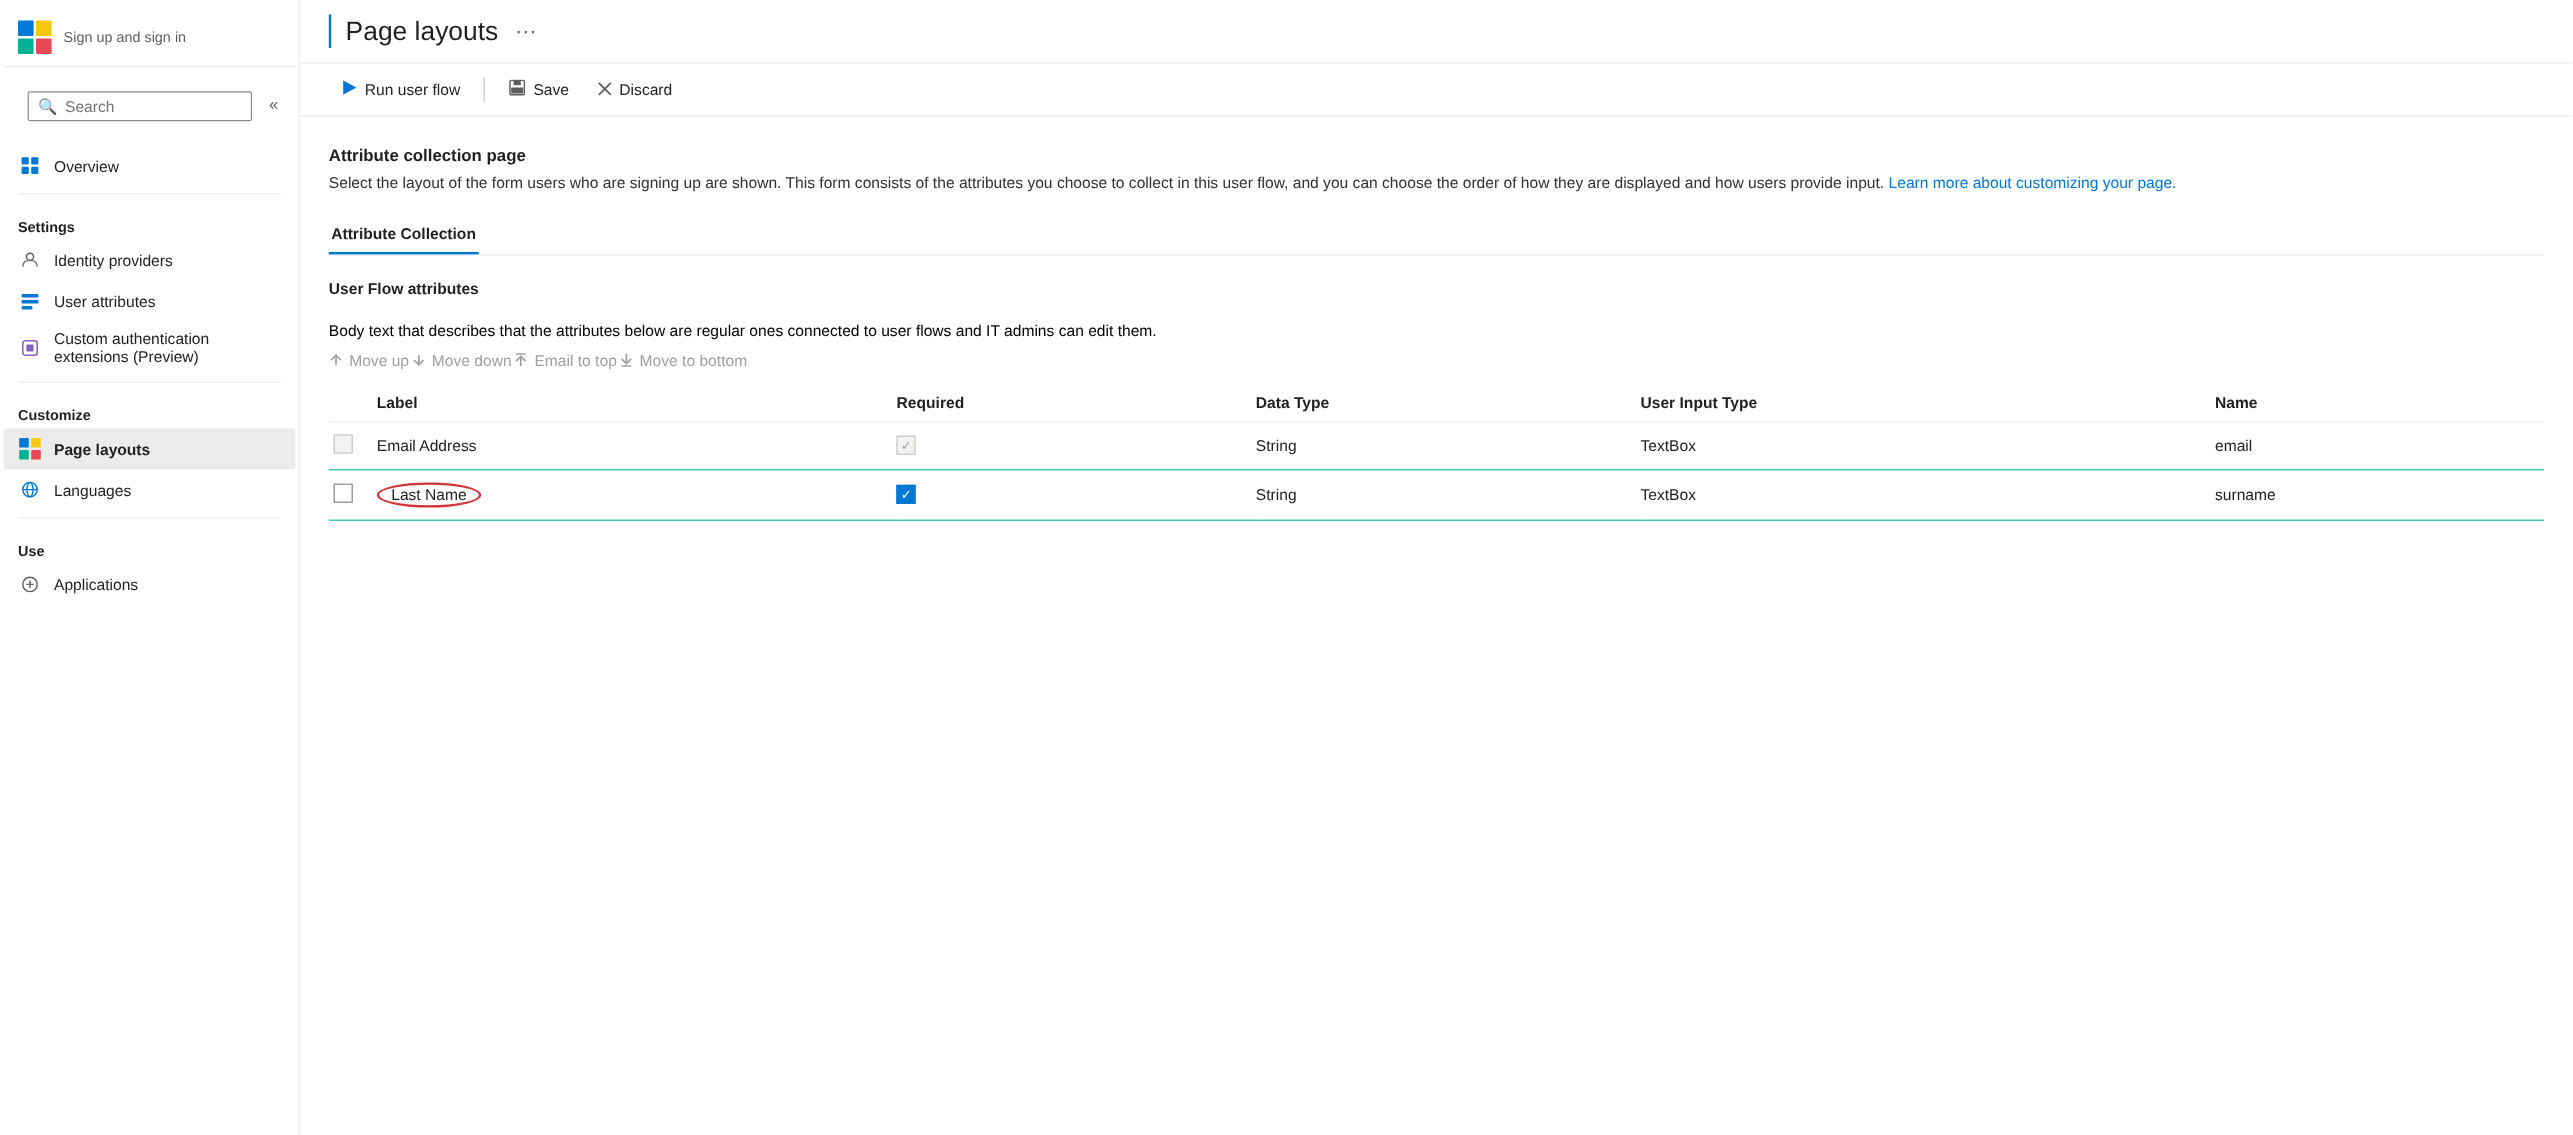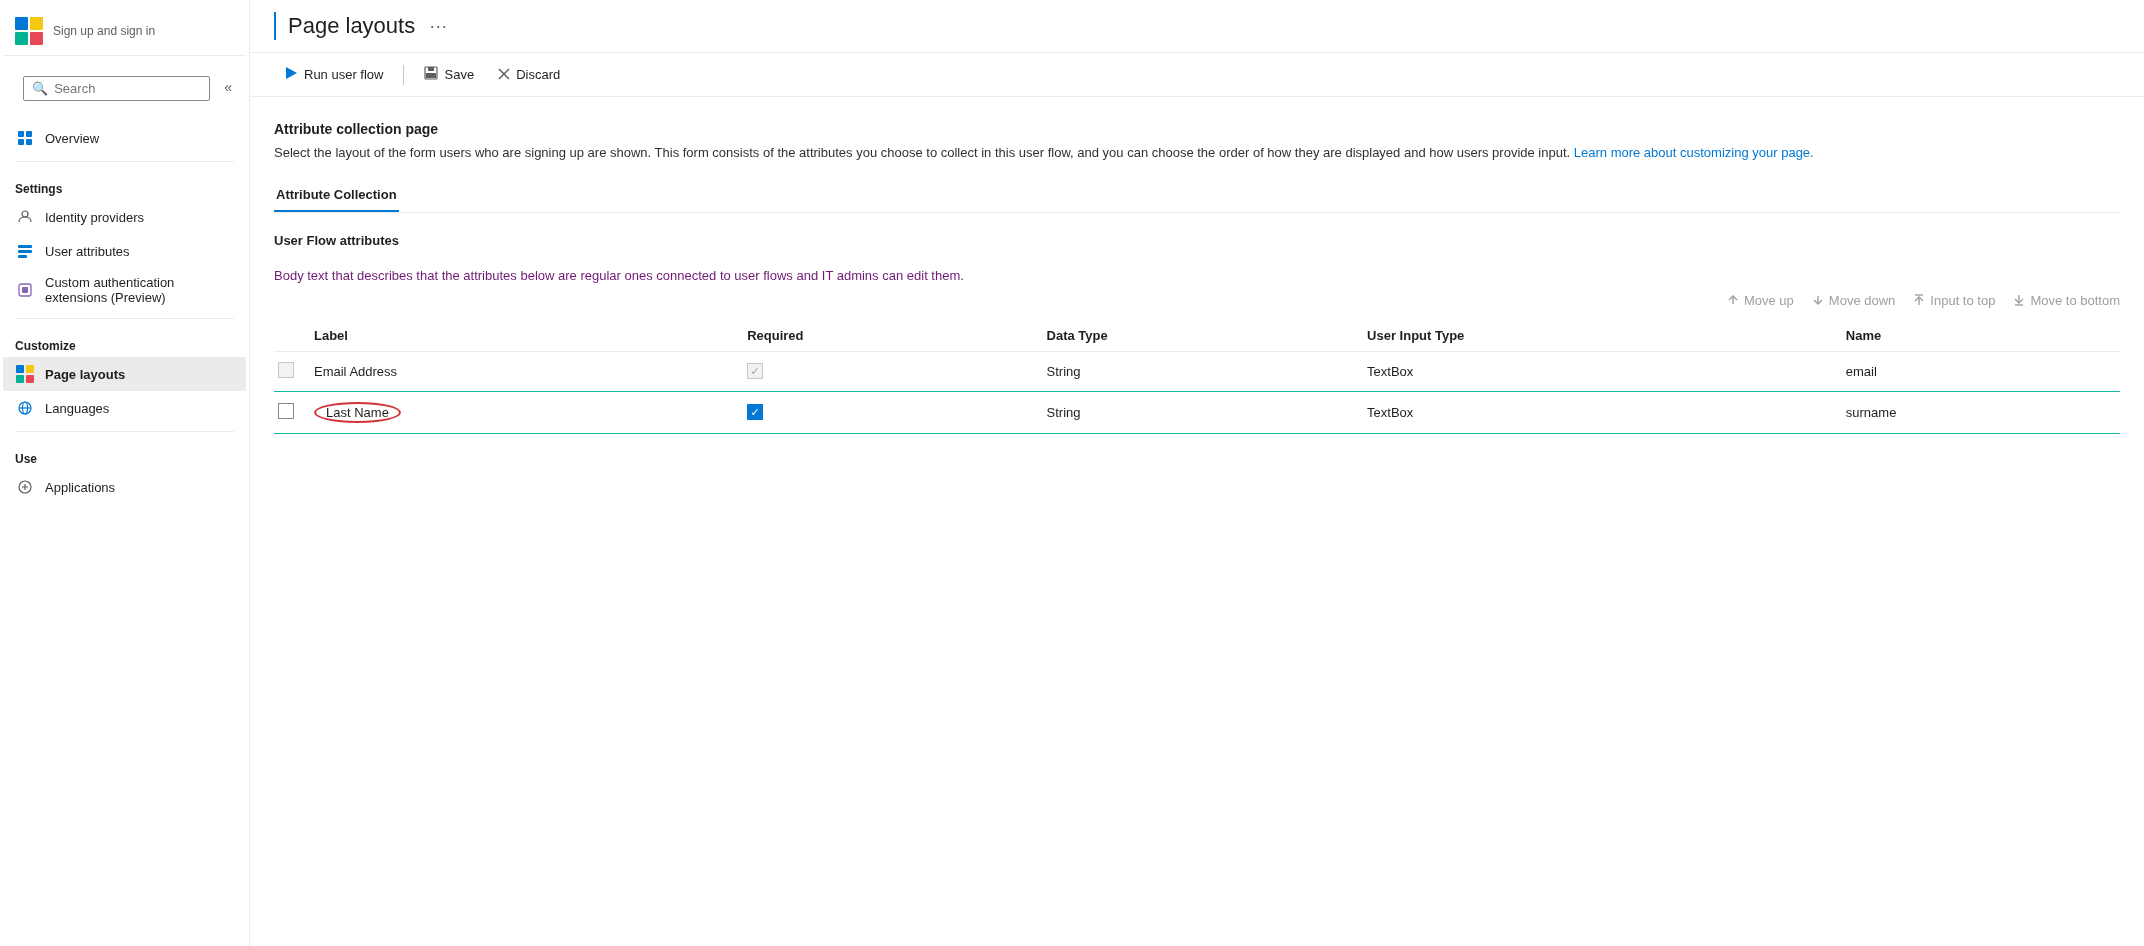--- a/index.html
+++ b/index.html
@@ -224,33 +224,32 @@
     }
 
     .sub-section-title {
       font-size: 13px;
       font-weight: 600;
       margin-bottom: 20px;
     }
 
     .sub-section-desc {
       font-size: 13px;
-      color: #701a75;
+      color: #000000;
       margin-bottom: 10px;
     }
 
     
     .move-controls {
       display: flex;
       align-items: center;
-      gap: 18px;
+      gap: 2px;
       margin-bottom: 12px;
       color: #a19f9d;
       font-size: 13px;
-      justify-content: flex-end;
     }
 
     .move-btn {
       display: flex;
       align-items: center;
       gap: 5px;
       background: none;
       border: none;
       cursor: pointer;
       color: #a19f9d;
@@ -521,21 +520,21 @@
           <polyline points="2,6 6,10 10,6" stroke="#a19f9d" stroke-width="1.4" fill="none"></polyline>
         </svg>
         <span>Move down</span>
       </button>
       <button class="move-btn">
         <svg width="12" height="12" viewBox="0 0 12 12" fill="none">
           <line x1="2" y1="1" x2="10" y2="1" stroke="#a19f9d" stroke-width="1.4"></line>
           <line x1="6" y1="11" x2="6" y2="3" stroke="#a19f9d" stroke-width="1.4"></line>
           <polyline points="2,7 6,3 10,7" stroke="#a19f9d" stroke-width="1.4" fill="none"></polyline>
         </svg>
-        <span>Input to top</span>
+        <span>Email to top</span>
       </button>
       <button class="move-btn">
         <svg width="12" height="12" viewBox="0 0 12 12" fill="none">
           <line x1="2" y1="11" x2="10" y2="11" stroke="#a19f9d" stroke-width="1.4"></line>
           <line x1="6" y1="1" x2="6" y2="9" stroke="#a19f9d" stroke-width="1.4"></line>
           <polyline points="2,5 6,9 10,5" stroke="#a19f9d" stroke-width="1.4" fill="none"></polyline>
         </svg>
         <span>Move to bottom</span>
       </button>
     </div>

